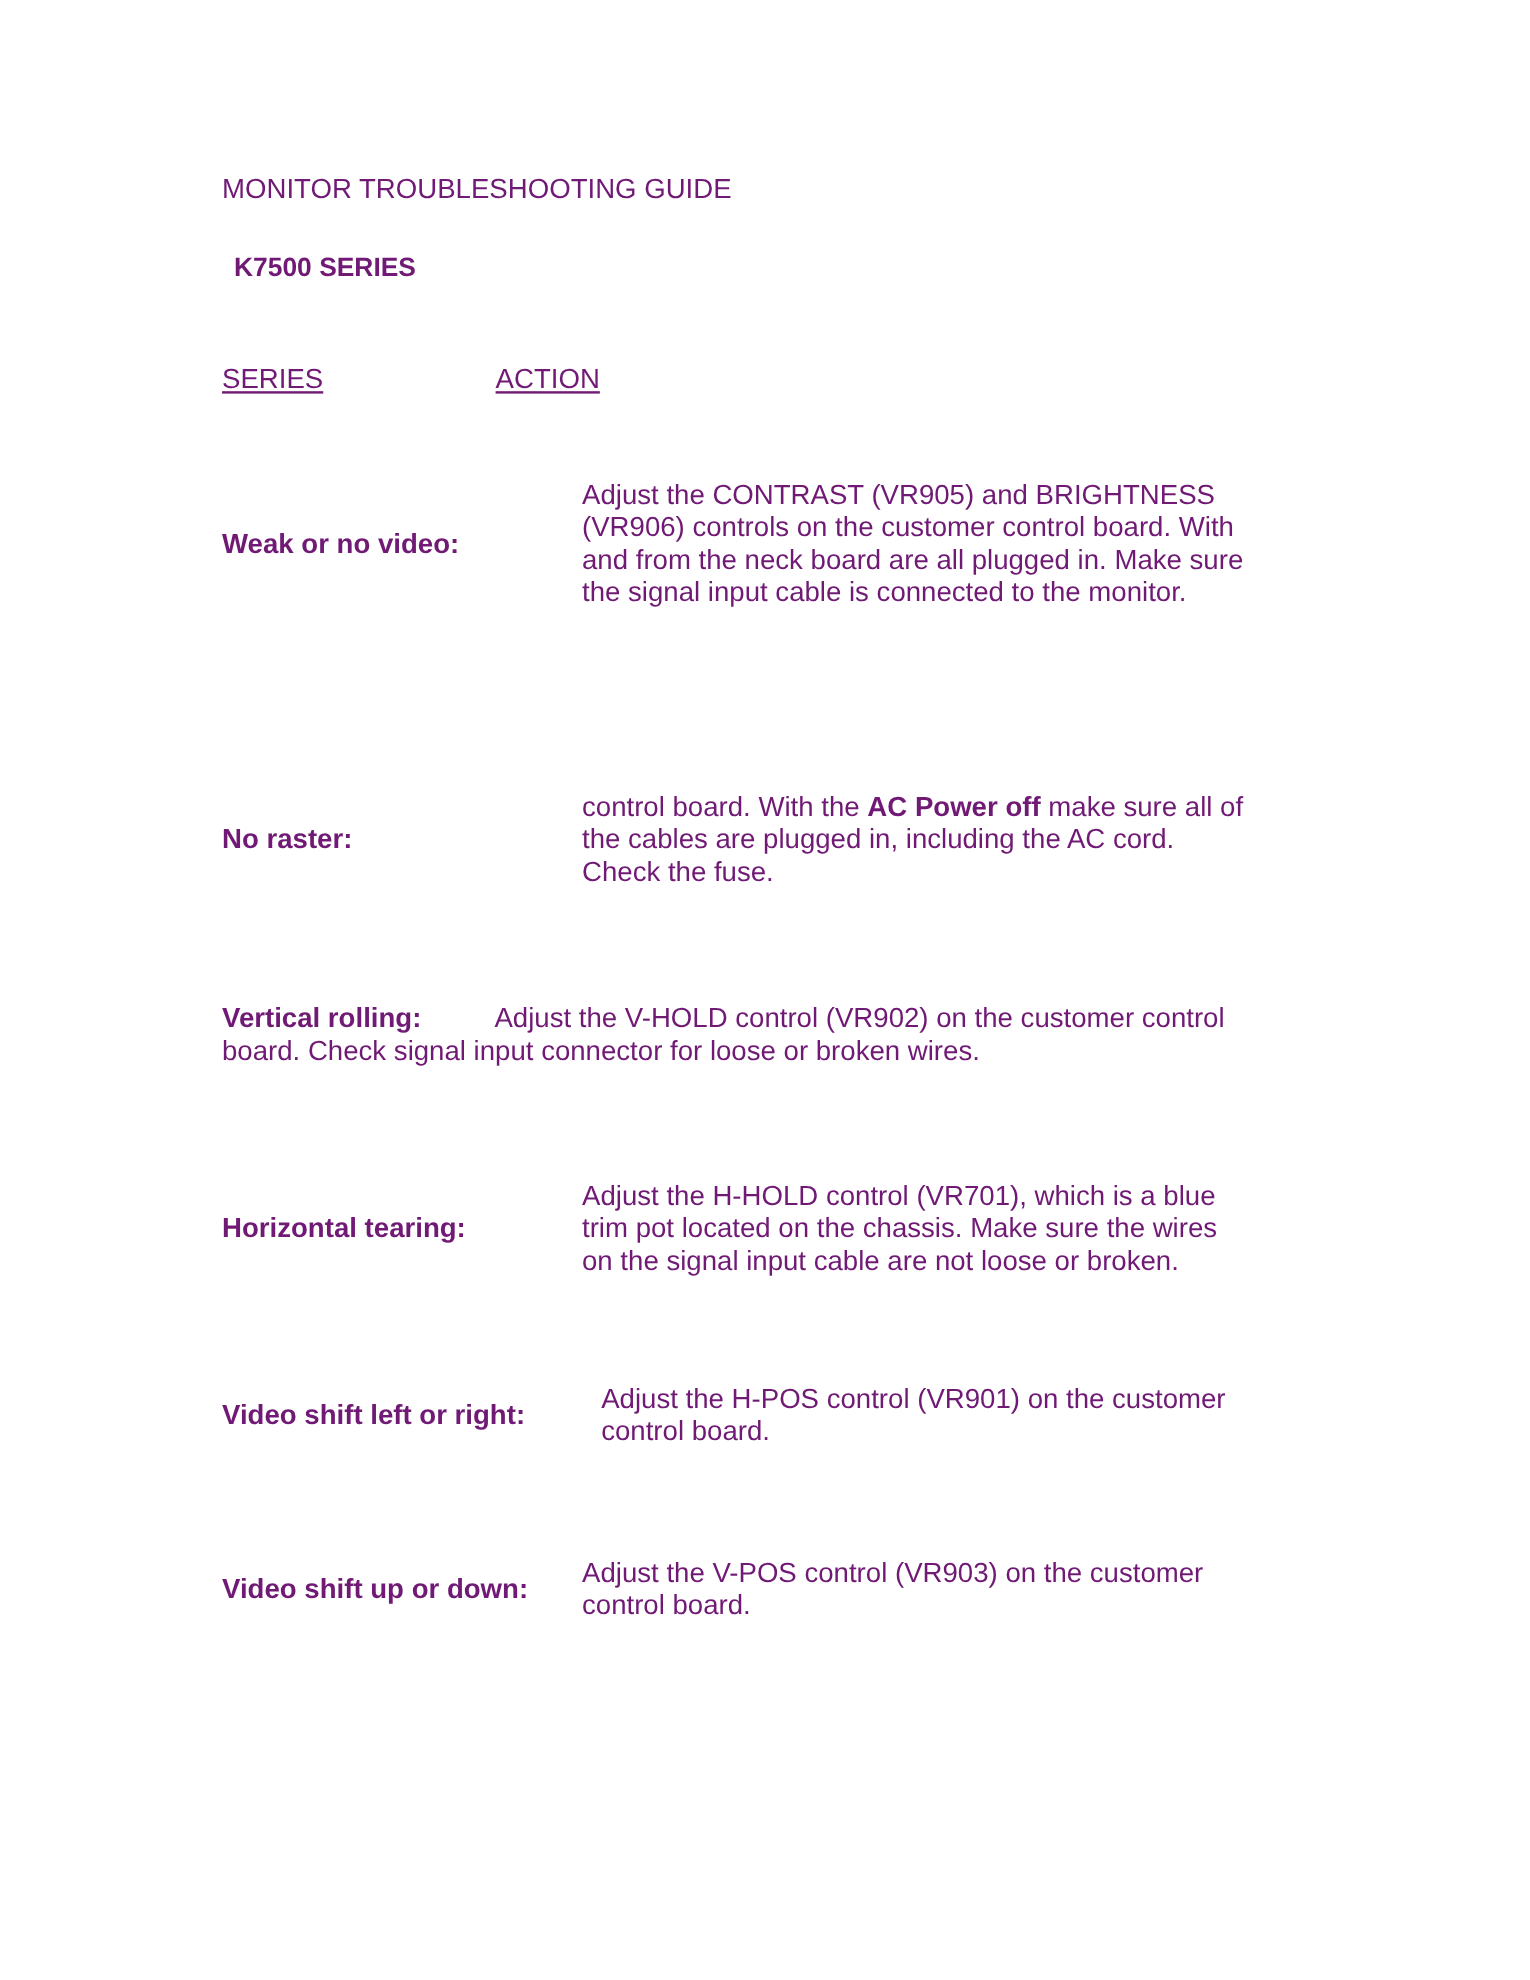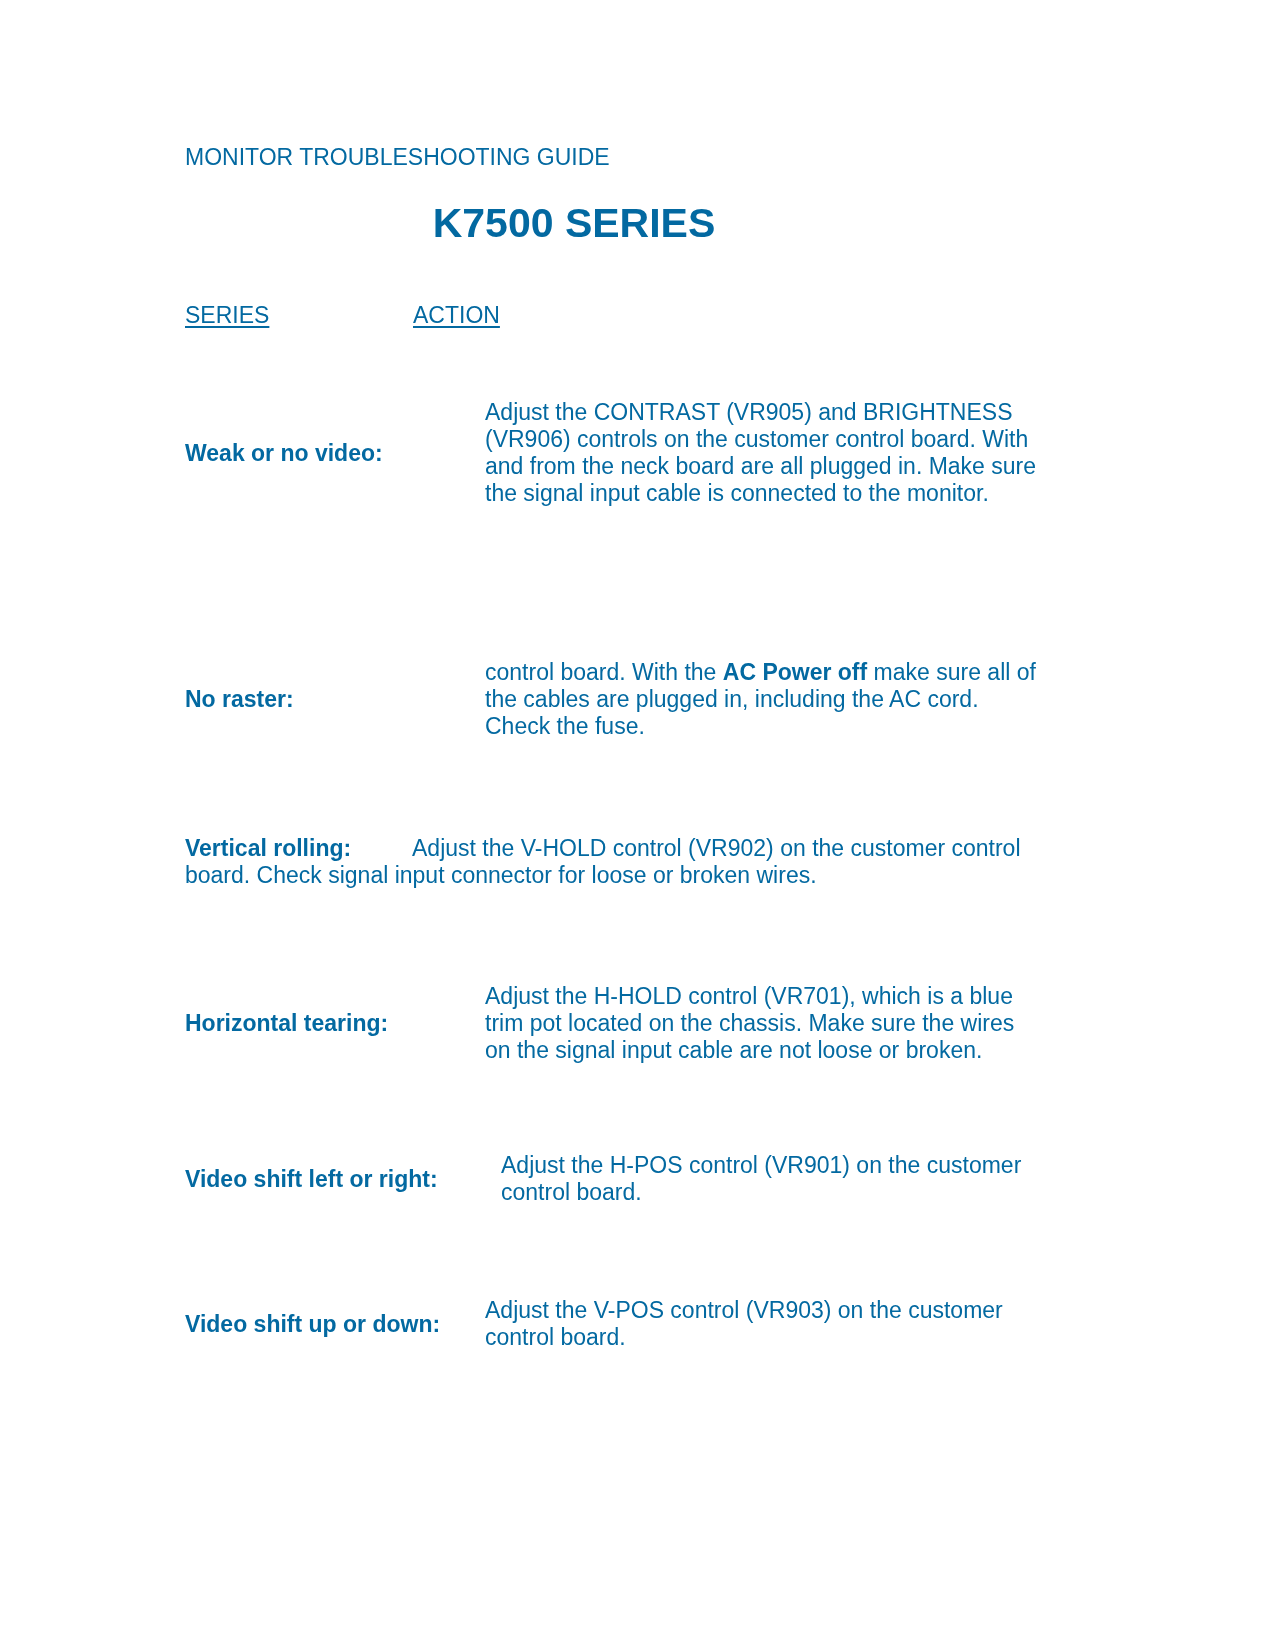--- a/index.html
+++ b/index.html
@@ -2,34 +2,33 @@
 <html><head>
 <meta charset="utf-8">
 <style>
   * { margin:0; padding:0; box-sizing:border-box; }
   html, body { background:#ffffff; }
   .page {
     position:relative;
     width:1138px;
     height:1650px;
     background:#ffffff;
-    color:#0369a1;
+    color:#701a75;
     font-family:"Liberation Sans", sans-serif;
     font-size:23px;
     line-height:27px;
     overflow:hidden;
   }
   .content { padding:144px 185px 0 185px; }
   .doc-title { font-size:23px; line-height:27px; white-space:nowrap; }
   .series-title {
     margin-top:32px;
-    font-size:41px;
+    font-size:22px;
     line-height:40px;
     font-weight:bold;
-    text-align:center;
     text-indent:10px;
     white-space:nowrap;
   }
   .col-headers { margin-top:59px; display:flex; }
   .col-headers .sym-cell { width:228px; flex:none; }
   .col-headers span.hdr { text-decoration:underline; text-underline-offset:3px; }
   .section { display:block; }
   .twocol { display:flex; align-items:center; }
   .twocol .label { width:300px; flex:none; font-weight:bold; white-space:nowrap; }
   .twocol .action { flex:none; }

